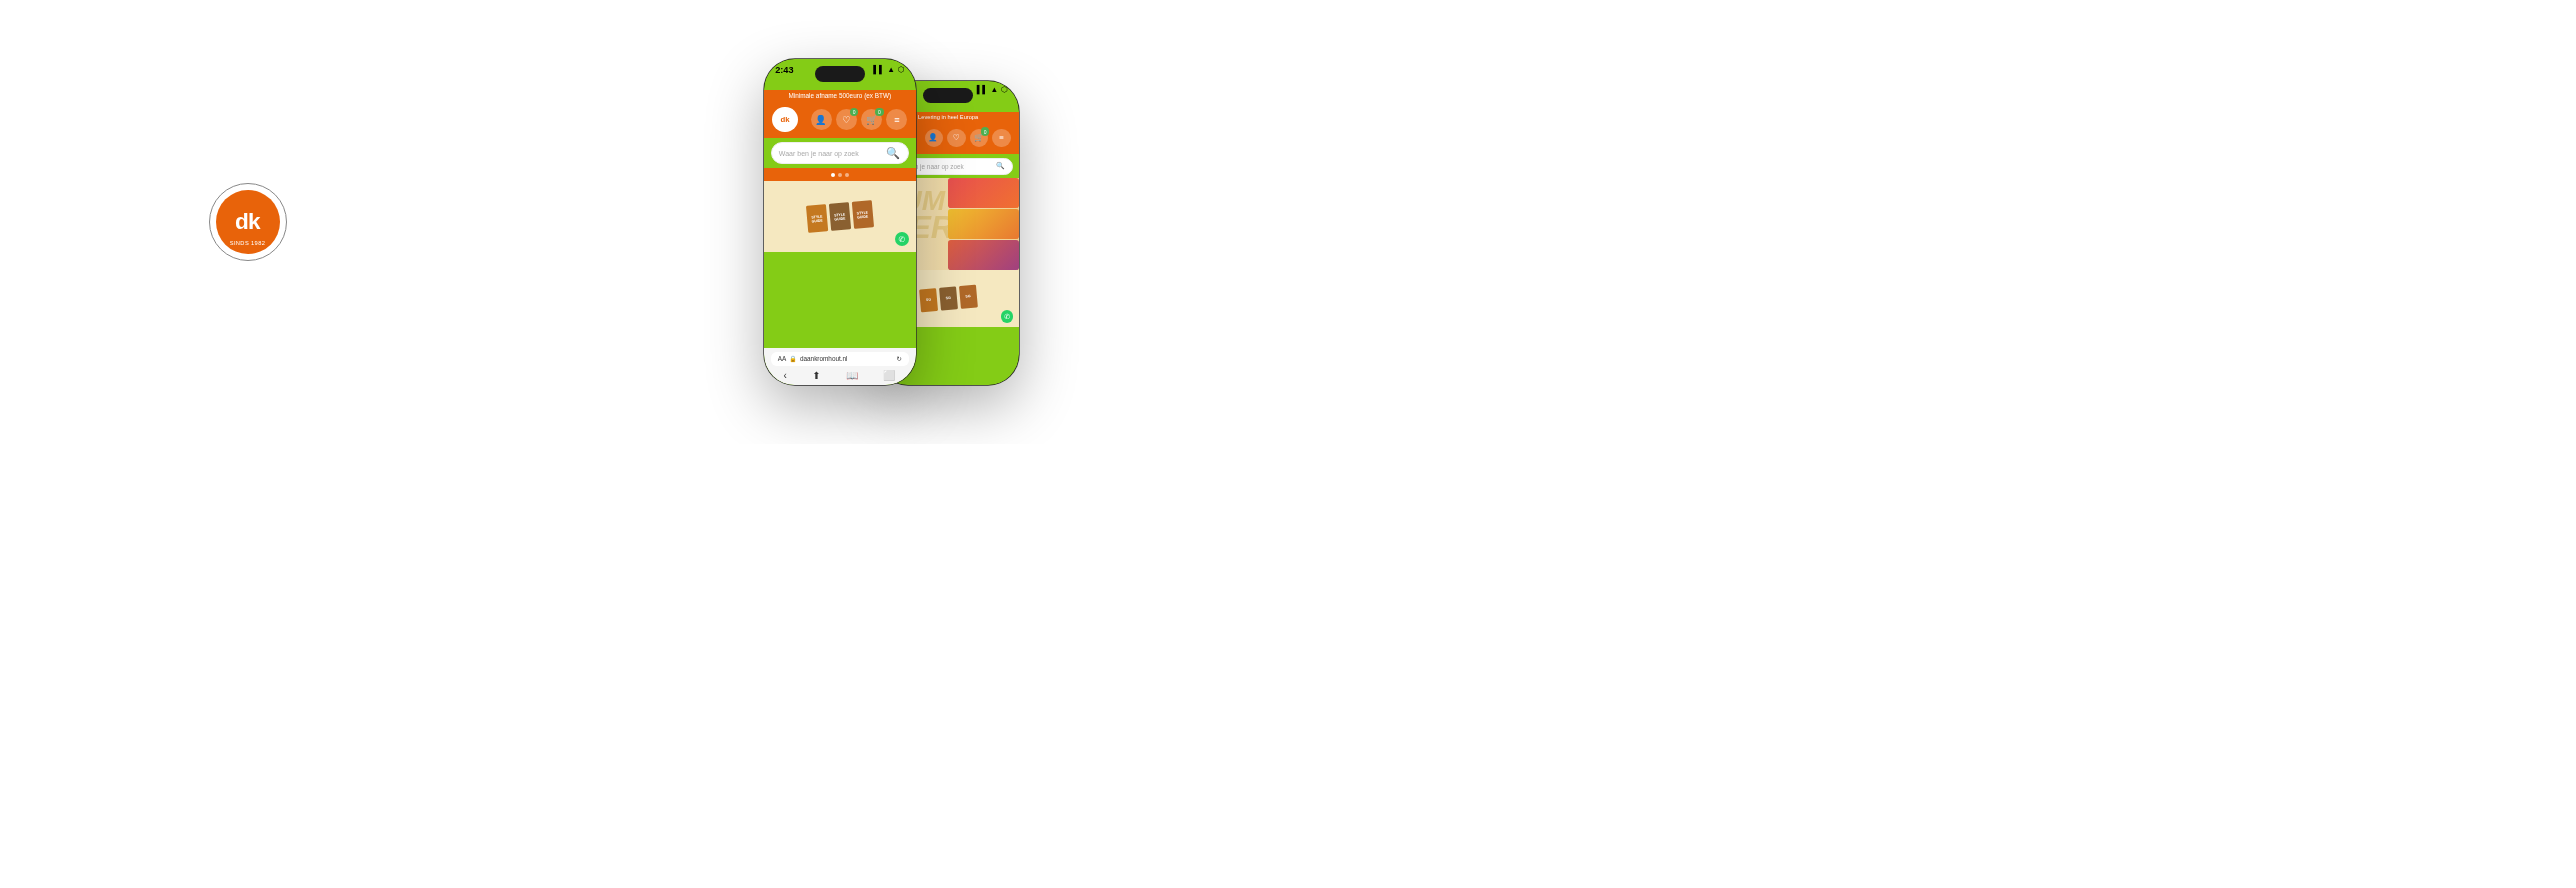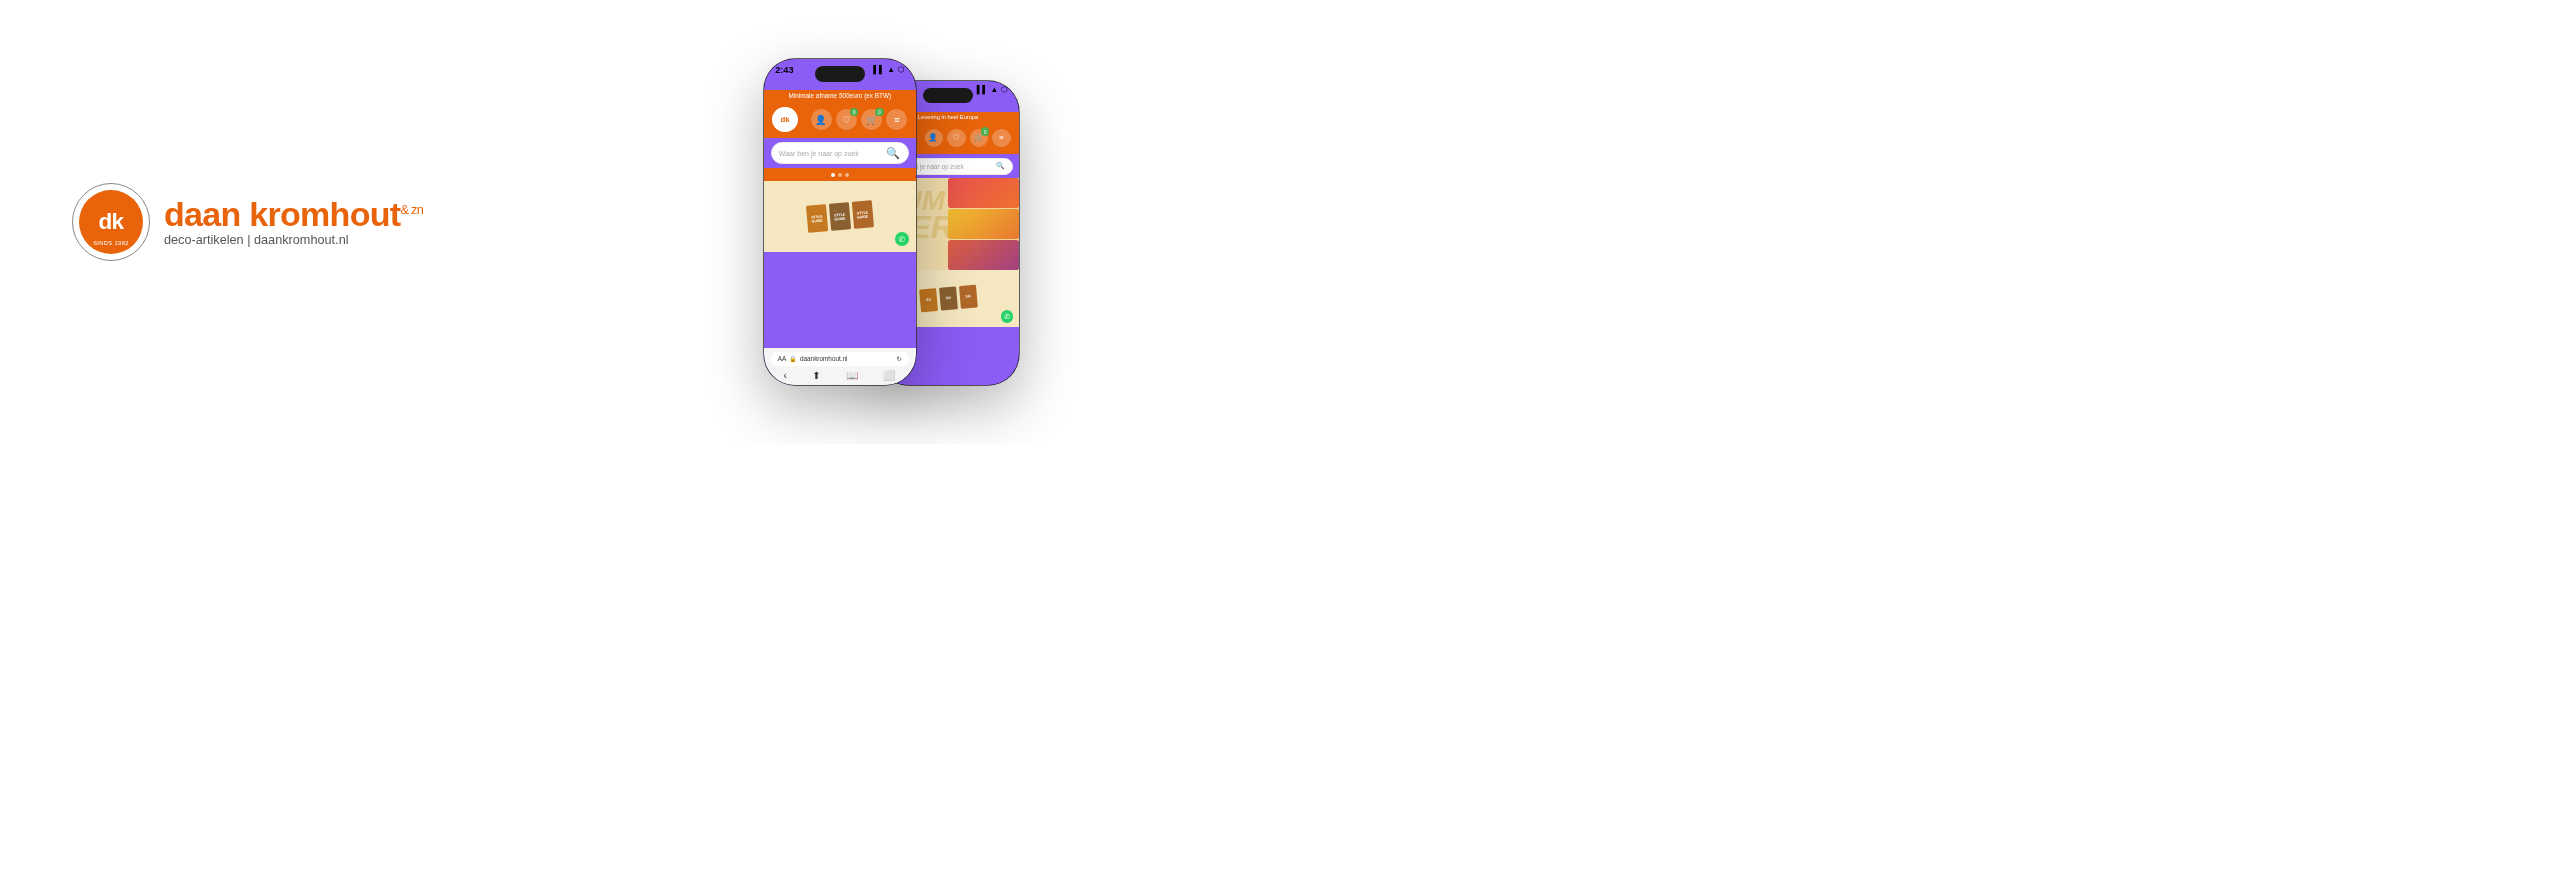--- a/index.html
+++ b/index.html
@@ -134,21 +134,21 @@
       margin-left: -17.7px;
       z-index: 1;
     }
 
     
     .phone-screen {
       position: absolute;
       top: 0; left: 0; right: 0; bottom: 0;
       border-radius: 30px;
       overflow: hidden;
-      background: #8b5cf6;
+      background: #84cc16;
     }
 
     
     .dynamic-island {
       position: absolute;
       top: 7px;
       left: 50%;
       transform: translateX(-50%);
       width: 50px;
       height: 15.6px;
@@ -448,28 +448,20 @@
 </head>
 <body>
 
 <div class="left-section">
   <div class="logo-container">
     <div class="logo-circle">
       <div class="logo-inner">
         <span class="logo-dk">dk</span>
         <span class="logo-since">SINDS 1982</span>
       </div>
-    </div>
-    <div class="logo-text">
-      <div>
-        <span class="logo-brand">
-          <span>daan kromhout</span><sup>&amp; zn</sup>
-        </span>
-      </div>
-      <div class="logo-sub">deco-artikelen | daankromhout.nl</div>
     </div>
   </div>
 </div>
 
 <div class="right-section">
 
   <div class="phone-wrapper">
     <div class="phone phone-1">
       <div class="phone-screen">
 

